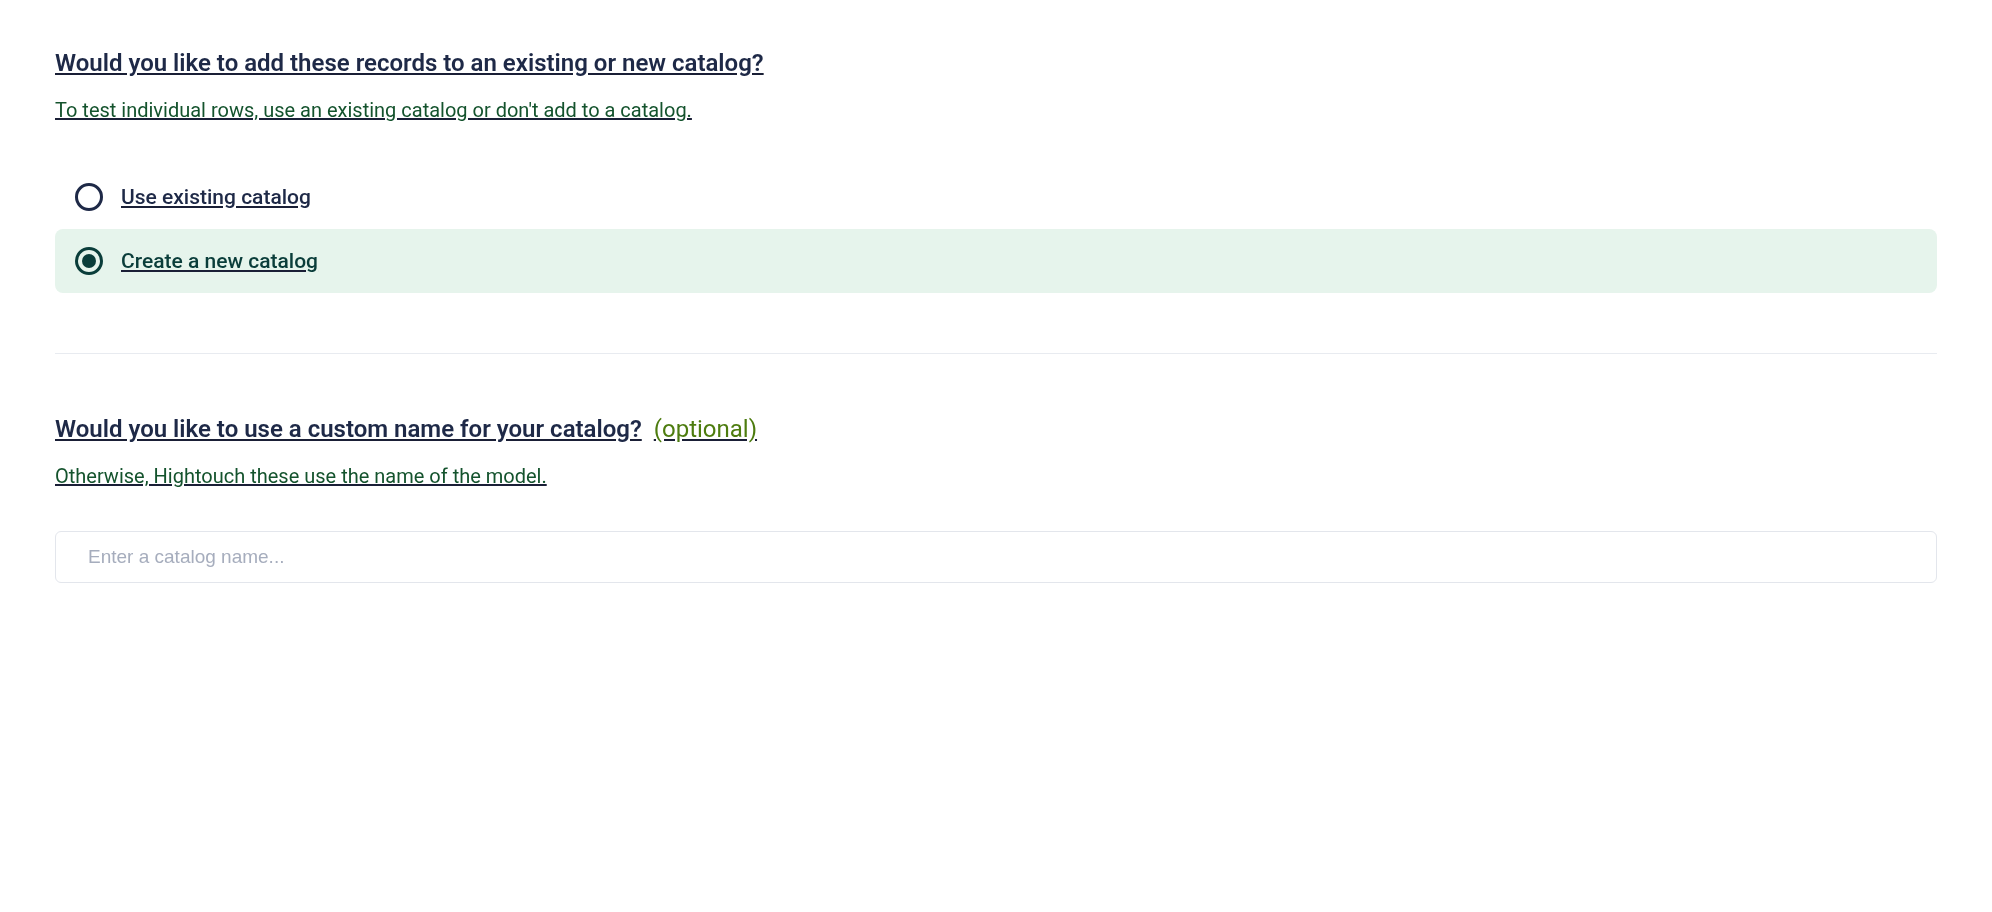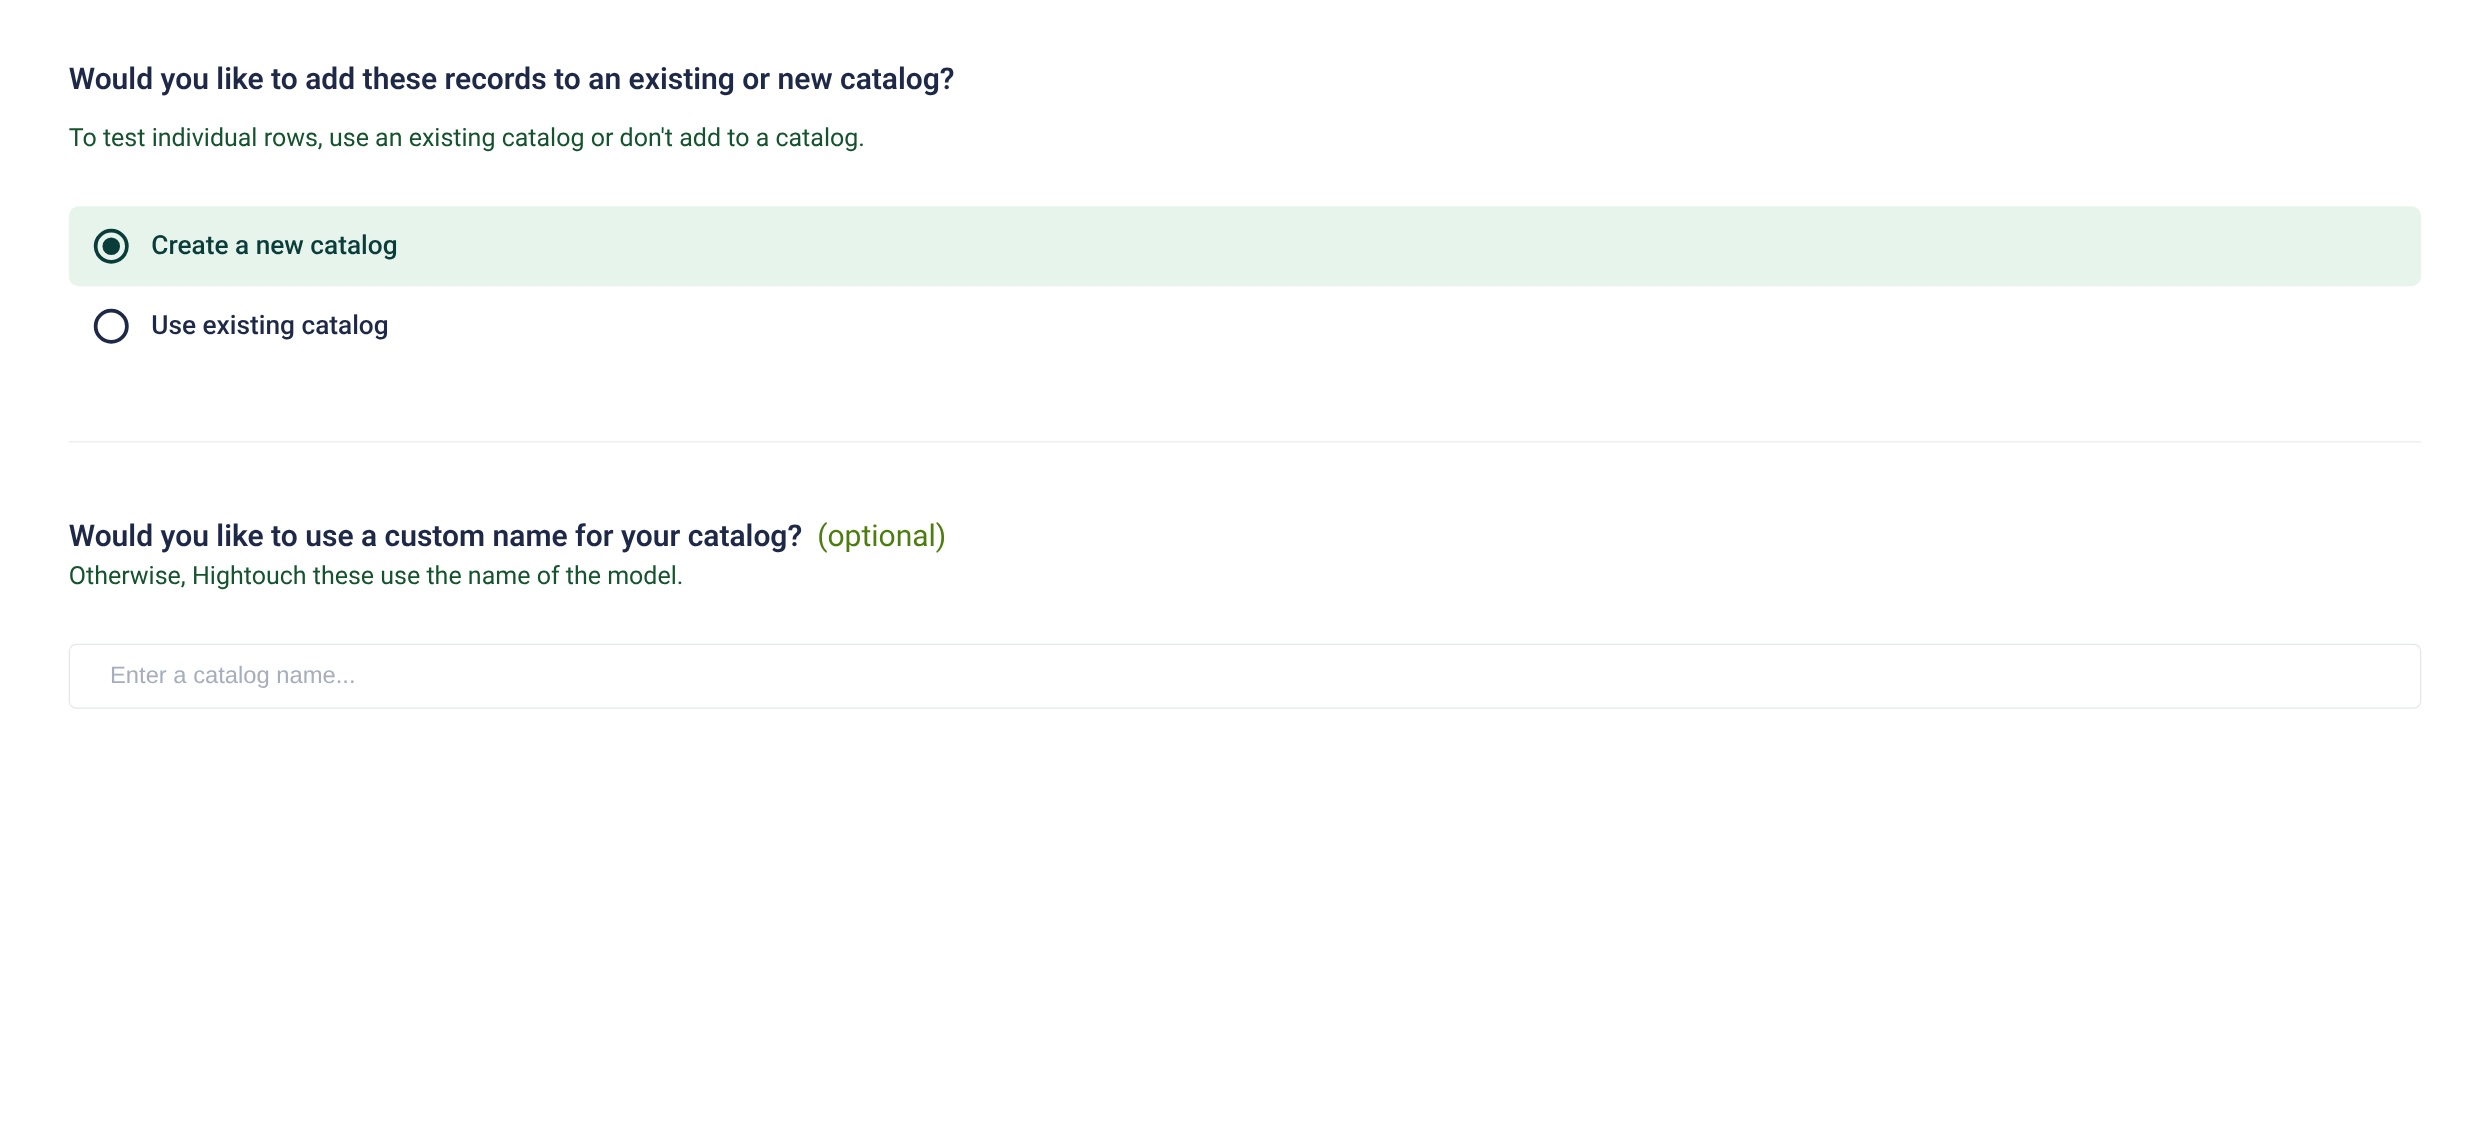--- a/index.html
+++ b/index.html
@@ -10,20 +10,21 @@
 
     body {
       font-family: -apple-system, BlinkMacSystemFont, "Segoe UI", Roboto, "Helvetica Neue", Arial, sans-serif;
       background: #ffffff;
       padding: 48px 55px;
       color: #1a1f36;
     }
 
     .section {
       margin-bottom: 0;
+      text-decoration: underline;
     }
 
     .section-title {
       font-size: 24px;
       font-weight: 600;
       color: #1e2947;
       margin-bottom: 16px;
       line-height: 1.3;
     }
 
@@ -115,41 +116,42 @@
     }
 
     .text-input::placeholder {
       color: #a6adbd;
     }
 
     .title-row {
       display: flex;
       align-items: baseline;
       gap: 12px;
+      margin-bottom: 16px;
     }
 
     .title-row .section-title {
       margin-bottom: 0;
     }
   </style>
 </head>
 <body>
 
 <div class="section">
   <h2 class="section-title">Would you like to add these records to an existing or new catalog?</h2>
   <p class="section-subtitle">To test individual rows, use an existing catalog or don't add to a catalog.</p>
 
   <div class="radio-group">
+    <div class="radio-option unselected">
+      <span class="radio-circle unchecked"></span>
+      <span class="radio-label">Use existing catalog</span>
+    </div>
     <div class="radio-option selected">
       <span class="radio-circle checked"></span>
       <span class="radio-label">Create a new catalog</span>
-    </div>
-    <div class="radio-option unselected">
-      <span class="radio-circle unchecked"></span>
-      <span class="radio-label">Use existing catalog</span>
     </div>
   </div>
 </div>
 
 <hr class="divider">
 
 <div class="section">
   <div class="title-row">
     <h2 class="section-title">Would you like to use a custom name for your catalog?</h2>
     <span class="optional-tag">(optional)</span>

